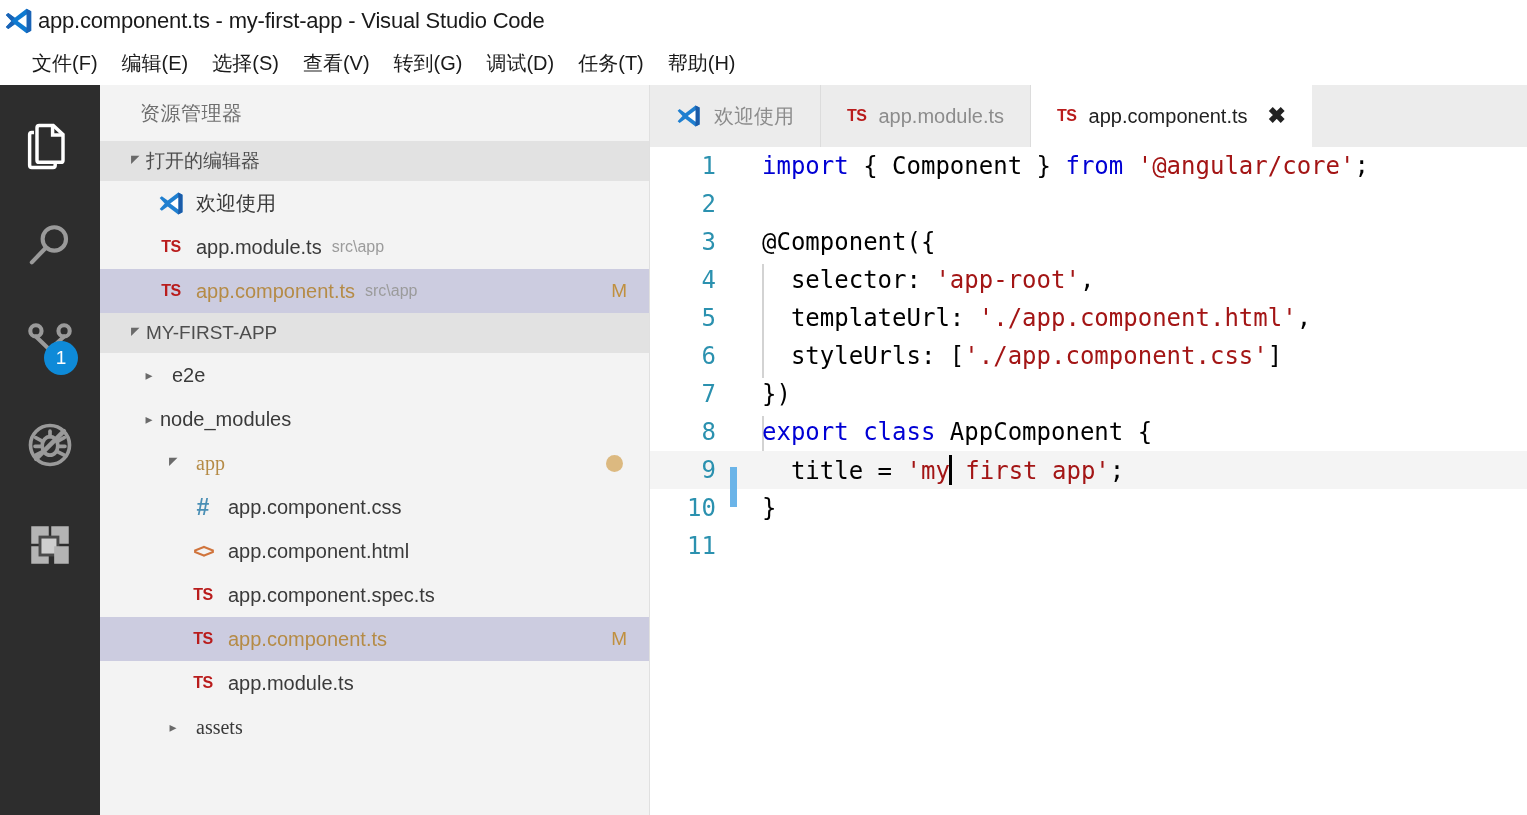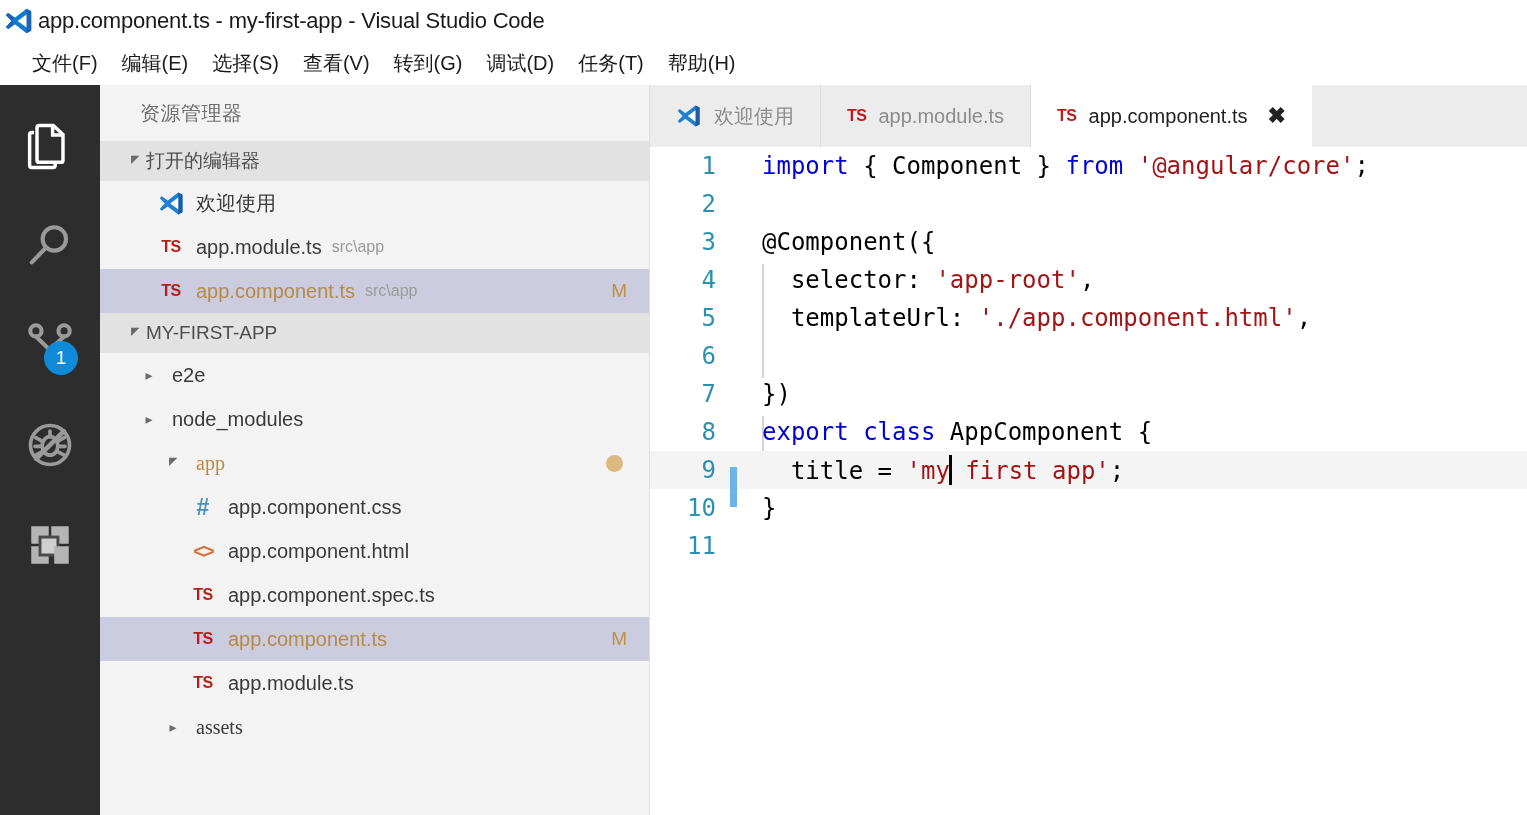--- a/index.html
+++ b/index.html
@@ -396,21 +396,21 @@
       <span>MY-FIRST-APP</span>
     </div>
 
     <div class="row ind-1">
       <span class="twisty closed"></span>
       <span class="fname" style="margin-left:12px">e2e</span>
     </div>
 
     <div class="row ind-1">
       <span class="twisty closed"></span>
-      <span class="fname" style="margin-left:12px">node_modules</span>
+      <span class="fname" style="">node_modules</span>
     </div>
 
 
     <div class="row ind-2">
       <span class="twisty open"></span>
       <span class="fname modified" style="margin-left:12px">app</span>
       <span class="dot"></span>
     </div>
 
     <div class="row ind-3">
@@ -517,20 +517,21 @@
 
       <div class="code-line">
         <span class="linenum">5</span>
         <span class="gutter-mark"></span>
         <span class="codetext"><span class="plain">  templateUrl: </span><span class="str">'./app.component.html'</span><span class="plain">,</span></span>
       </div>
 
       <div class="code-line">
         <span class="linenum">6</span>
         <span class="gutter-mark"></span>
+        <span class="codetext"><span class="plain">  styleUrls: [</span><span class="str">'./app.component.css'</span><span class="plain">]</span></span>
       </div>
 
       <div class="code-line">
         <span class="linenum">7</span>
         <span class="gutter-mark"></span>
         <span class="codetext plain">})</span>
       </div>
 
       <div class="code-line">
         <span class="linenum">8</span>

